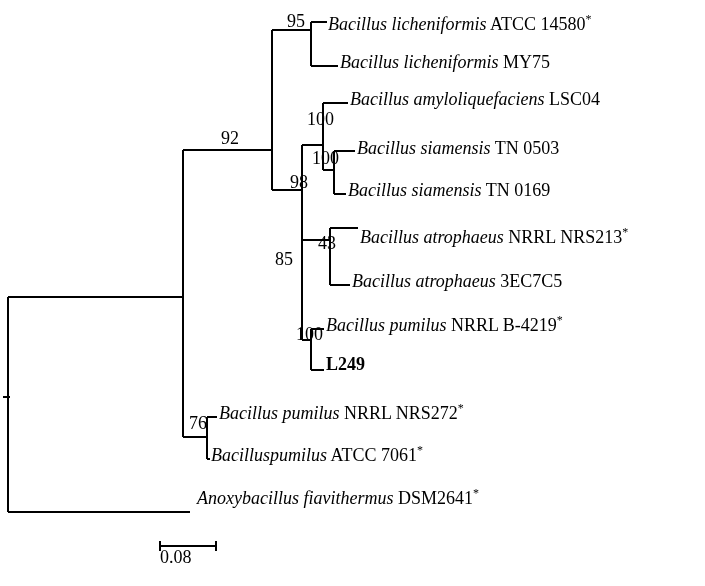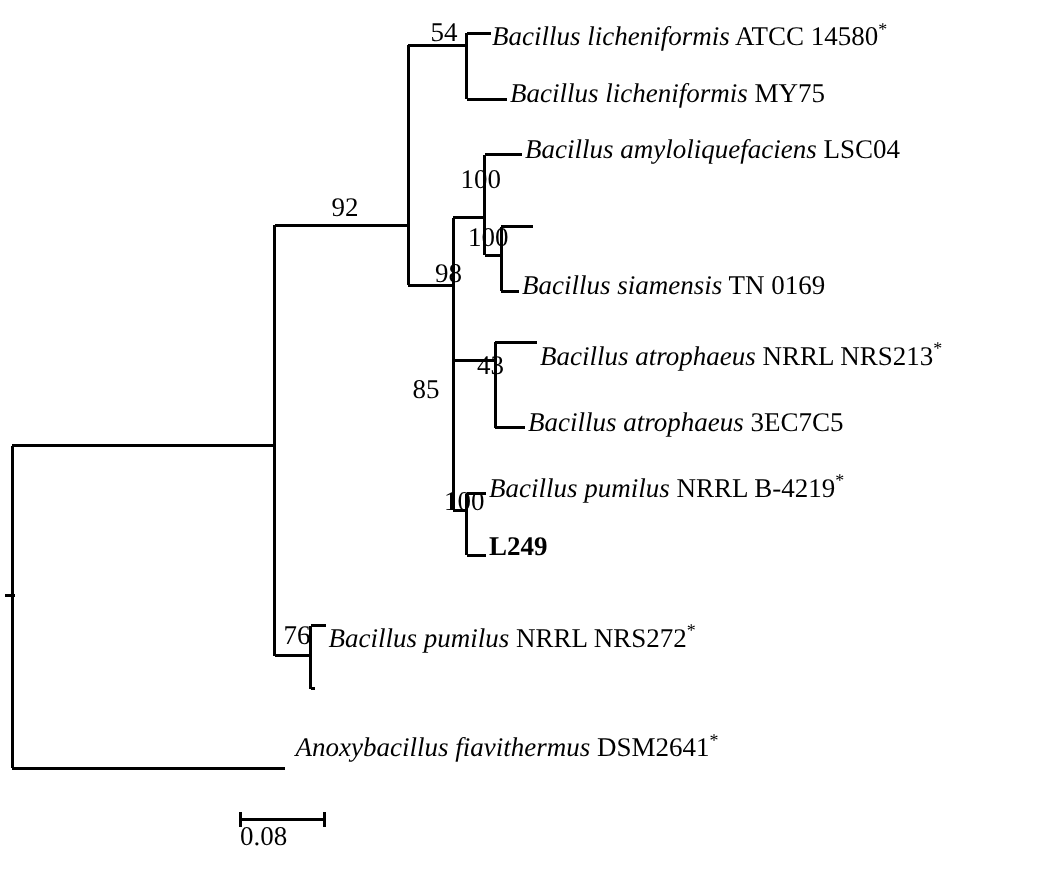--- a/index.html
+++ b/index.html
@@ -139,20 +139,24 @@
   <div class="taxon-label" style="left:340px; top:51px;">
     <span class="sp">Bacillus licheniformis</span>
     <span class="strain">MY75</span><span class="star"></span>
   </div>
 
   <div class="taxon-label" style="left:350px; top:88px;">
     <span class="sp">Bacillus amyloliquefaciens</span>
     <span class="strain">LSC04</span><span class="star"></span>
   </div>
 
+  <div class="taxon-label" style="left:357px; top:137px;">
+    <span class="sp">Bacillus siamensis</span>
+    <span class="strain">TN 0503</span><span class="star"></span>
+  </div>
 
   <div class="taxon-label" style="left:348px; top:179px;">
     <span class="sp">Bacillus siamensis</span>
     <span class="strain">TN 0169</span><span class="star"></span>
   </div>
 
   <div class="taxon-label" style="left:360px; top:226px;">
     <span class="sp">Bacillus atrophaeus</span>
     <span class="strain">NRRL NRS213</span><span class="star">*</span>
   </div>
@@ -164,32 +168,36 @@
 
   <div class="taxon-label" style="left:326px; top:314px;">
     <span class="sp">Bacillus pumilus</span>
     <span class="strain">NRRL B-4219</span><span class="star">*</span>
   </div>
 
   <div class="taxon-label query" style="left:326px; top:355px;">
     <span>L249</span>
   </div>
 
-  <div class="taxon-label" style="left:219px; top:414px;">
+  <div class="taxon-label" style="left:219px; top:402px;">
     <span class="sp">Bacillus pumilus</span>
     <span class="strain">NRRL NRS272</span><span class="star">*</span>
   </div>
 
+  <div class="taxon-label" style="left:211px; top:444px;">
+    <span class="sp">Bacilluspumilus</span>
+    <span class="strain">ATCC 7061</span><span class="star">*</span>
+  </div>
 
   <div class="taxon-label" style="left:197px; top:487px;">
     <span class="sp">Anoxybacillus fiavithermus</span>
     <span class="strain">DSM2641</span><span class="star">*</span>
   </div>
 
-  <div class="support-label" style="left:287px; top:12px;">54</div>
+  <div class="support-label" style="left:287px; top:12px;">95</div>
   <div class="support-label" style="left:221px; top:129px;">92</div>
   <div class="support-label" style="left:307px; top:110px;">100</div>
   <div class="support-label" style="left:312px; top:149px;">100</div>
   <div class="support-label" style="left:290px; top:173px;">98</div>
   <div class="support-label" style="left:318px; top:234px;">43</div>
   <div class="support-label" style="left:275px; top:250px;">85</div>
   <div class="support-label" style="left:296px; top:325px;">100</div>
   <div class="support-label" style="left:189px; top:414px;">76</div>
 
   <div class="scale-text" style="left:160px; top:548px;">0.08</div>

